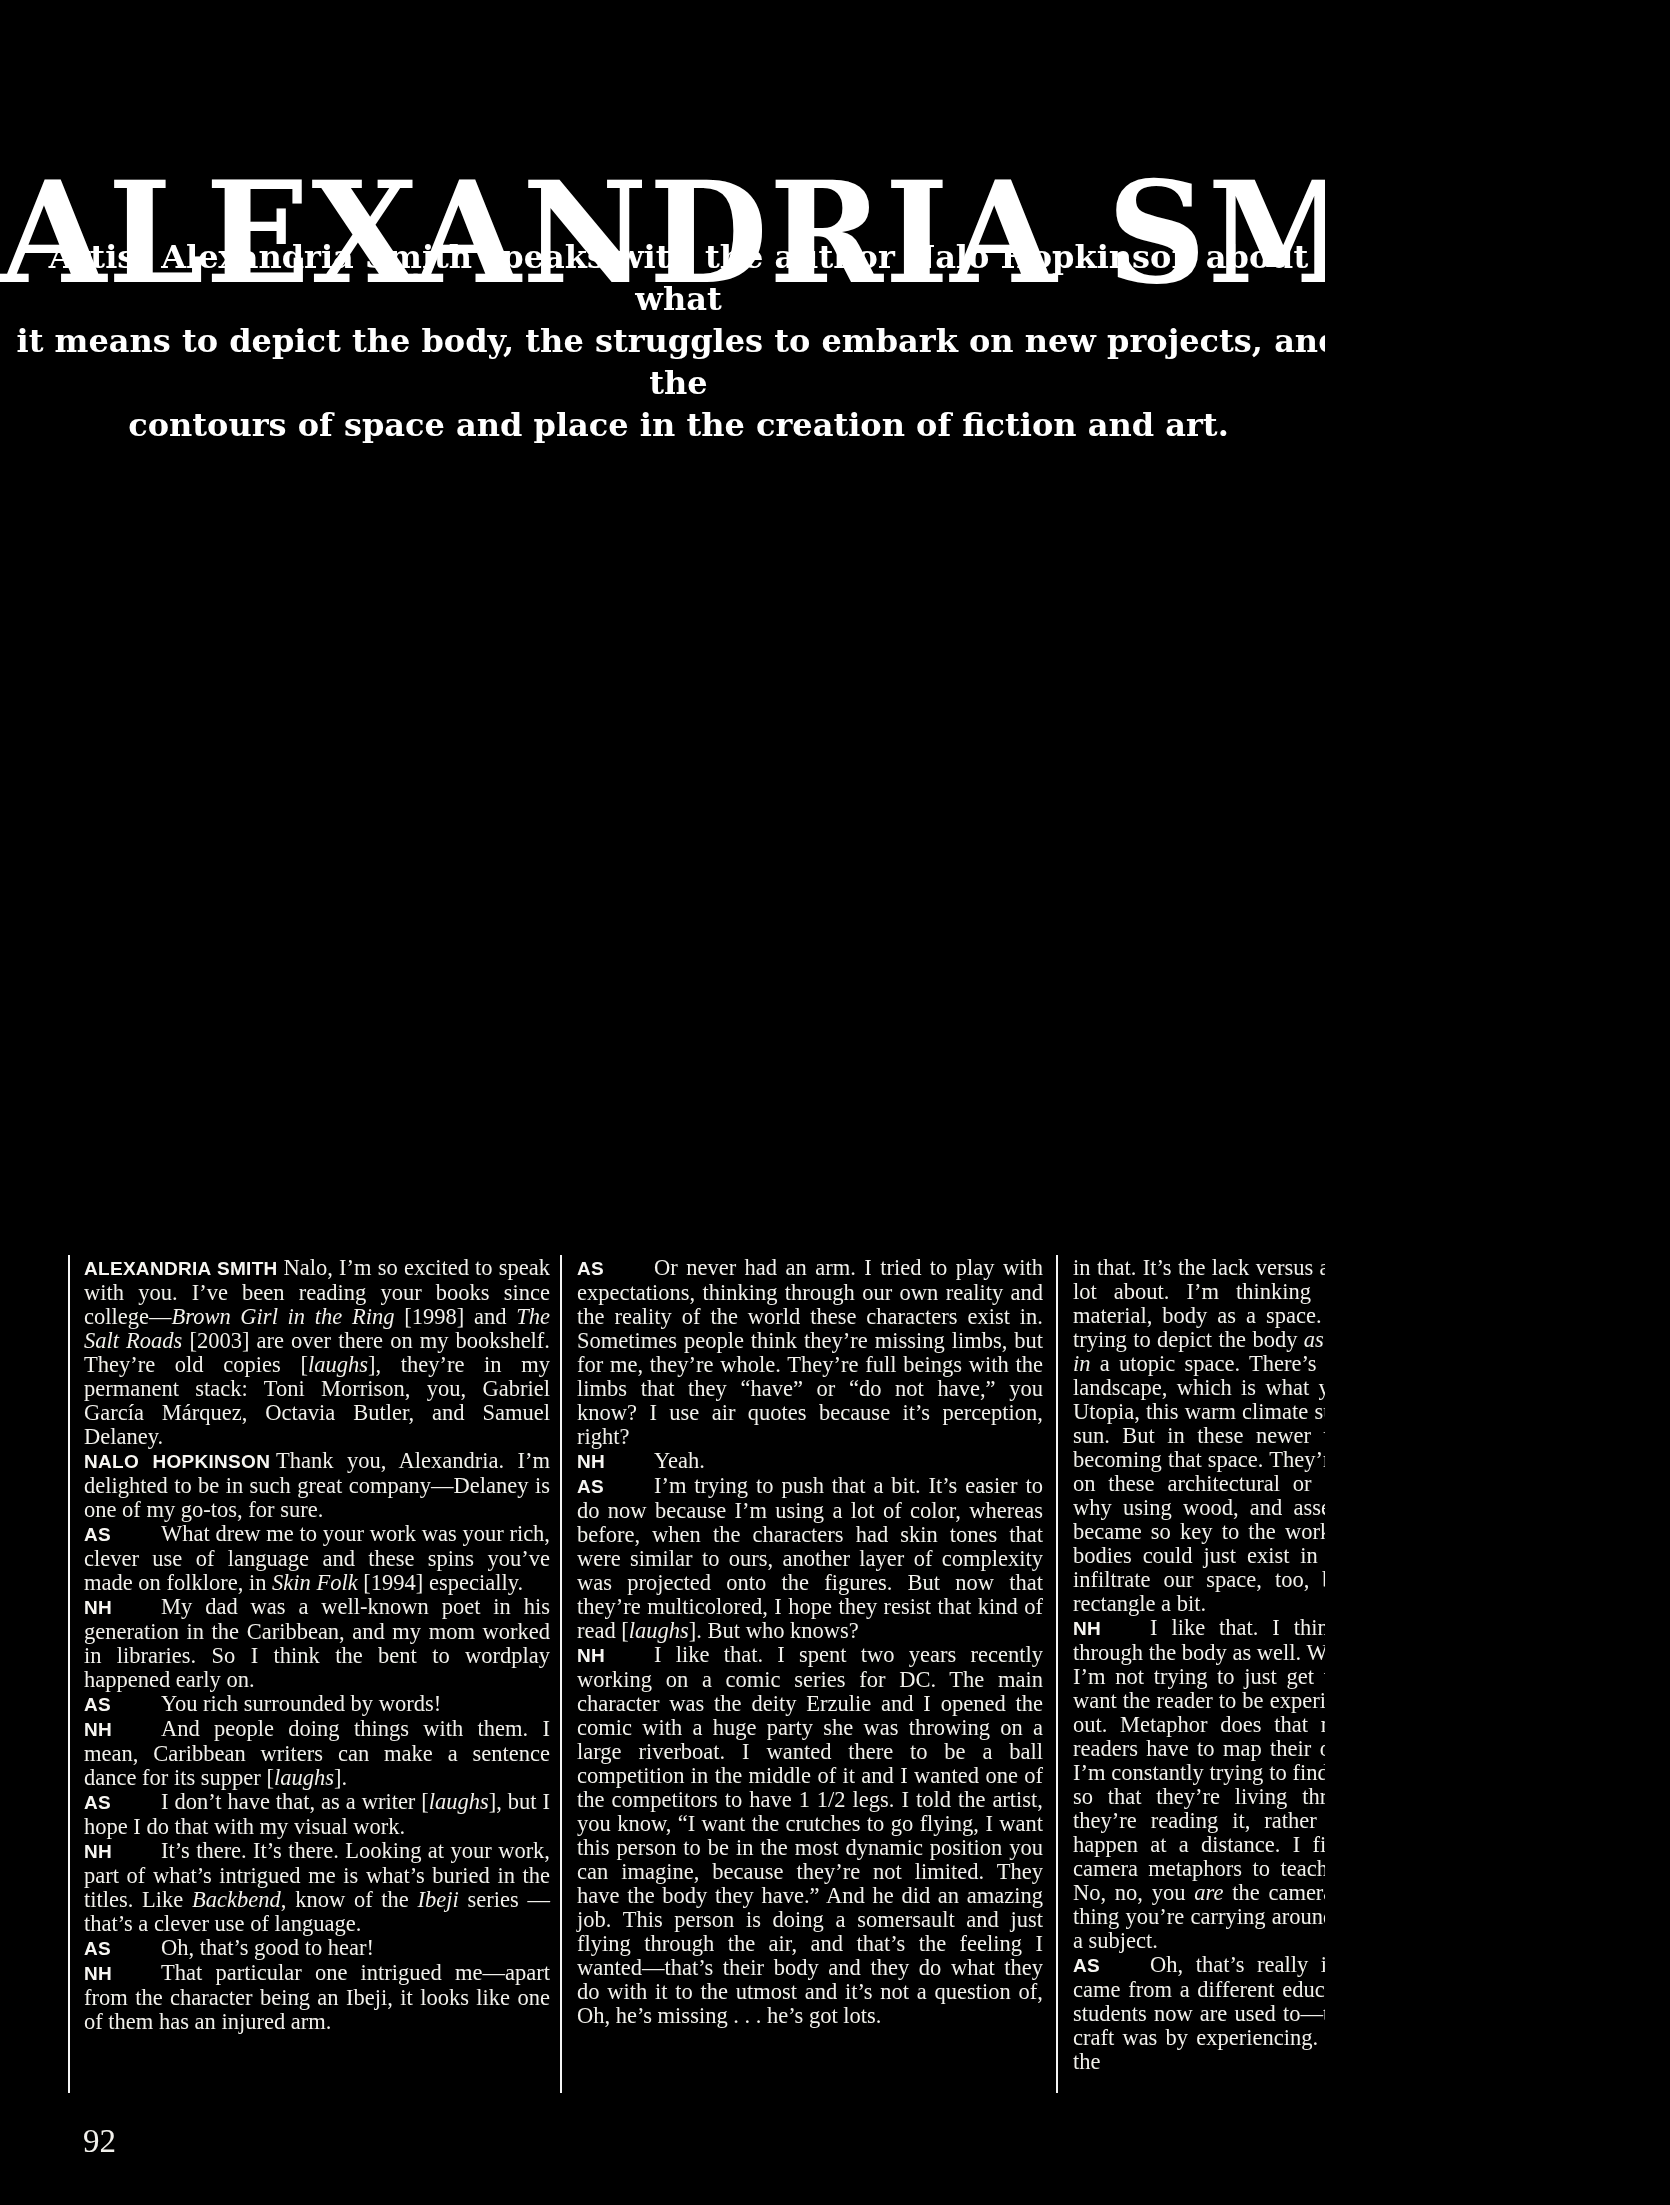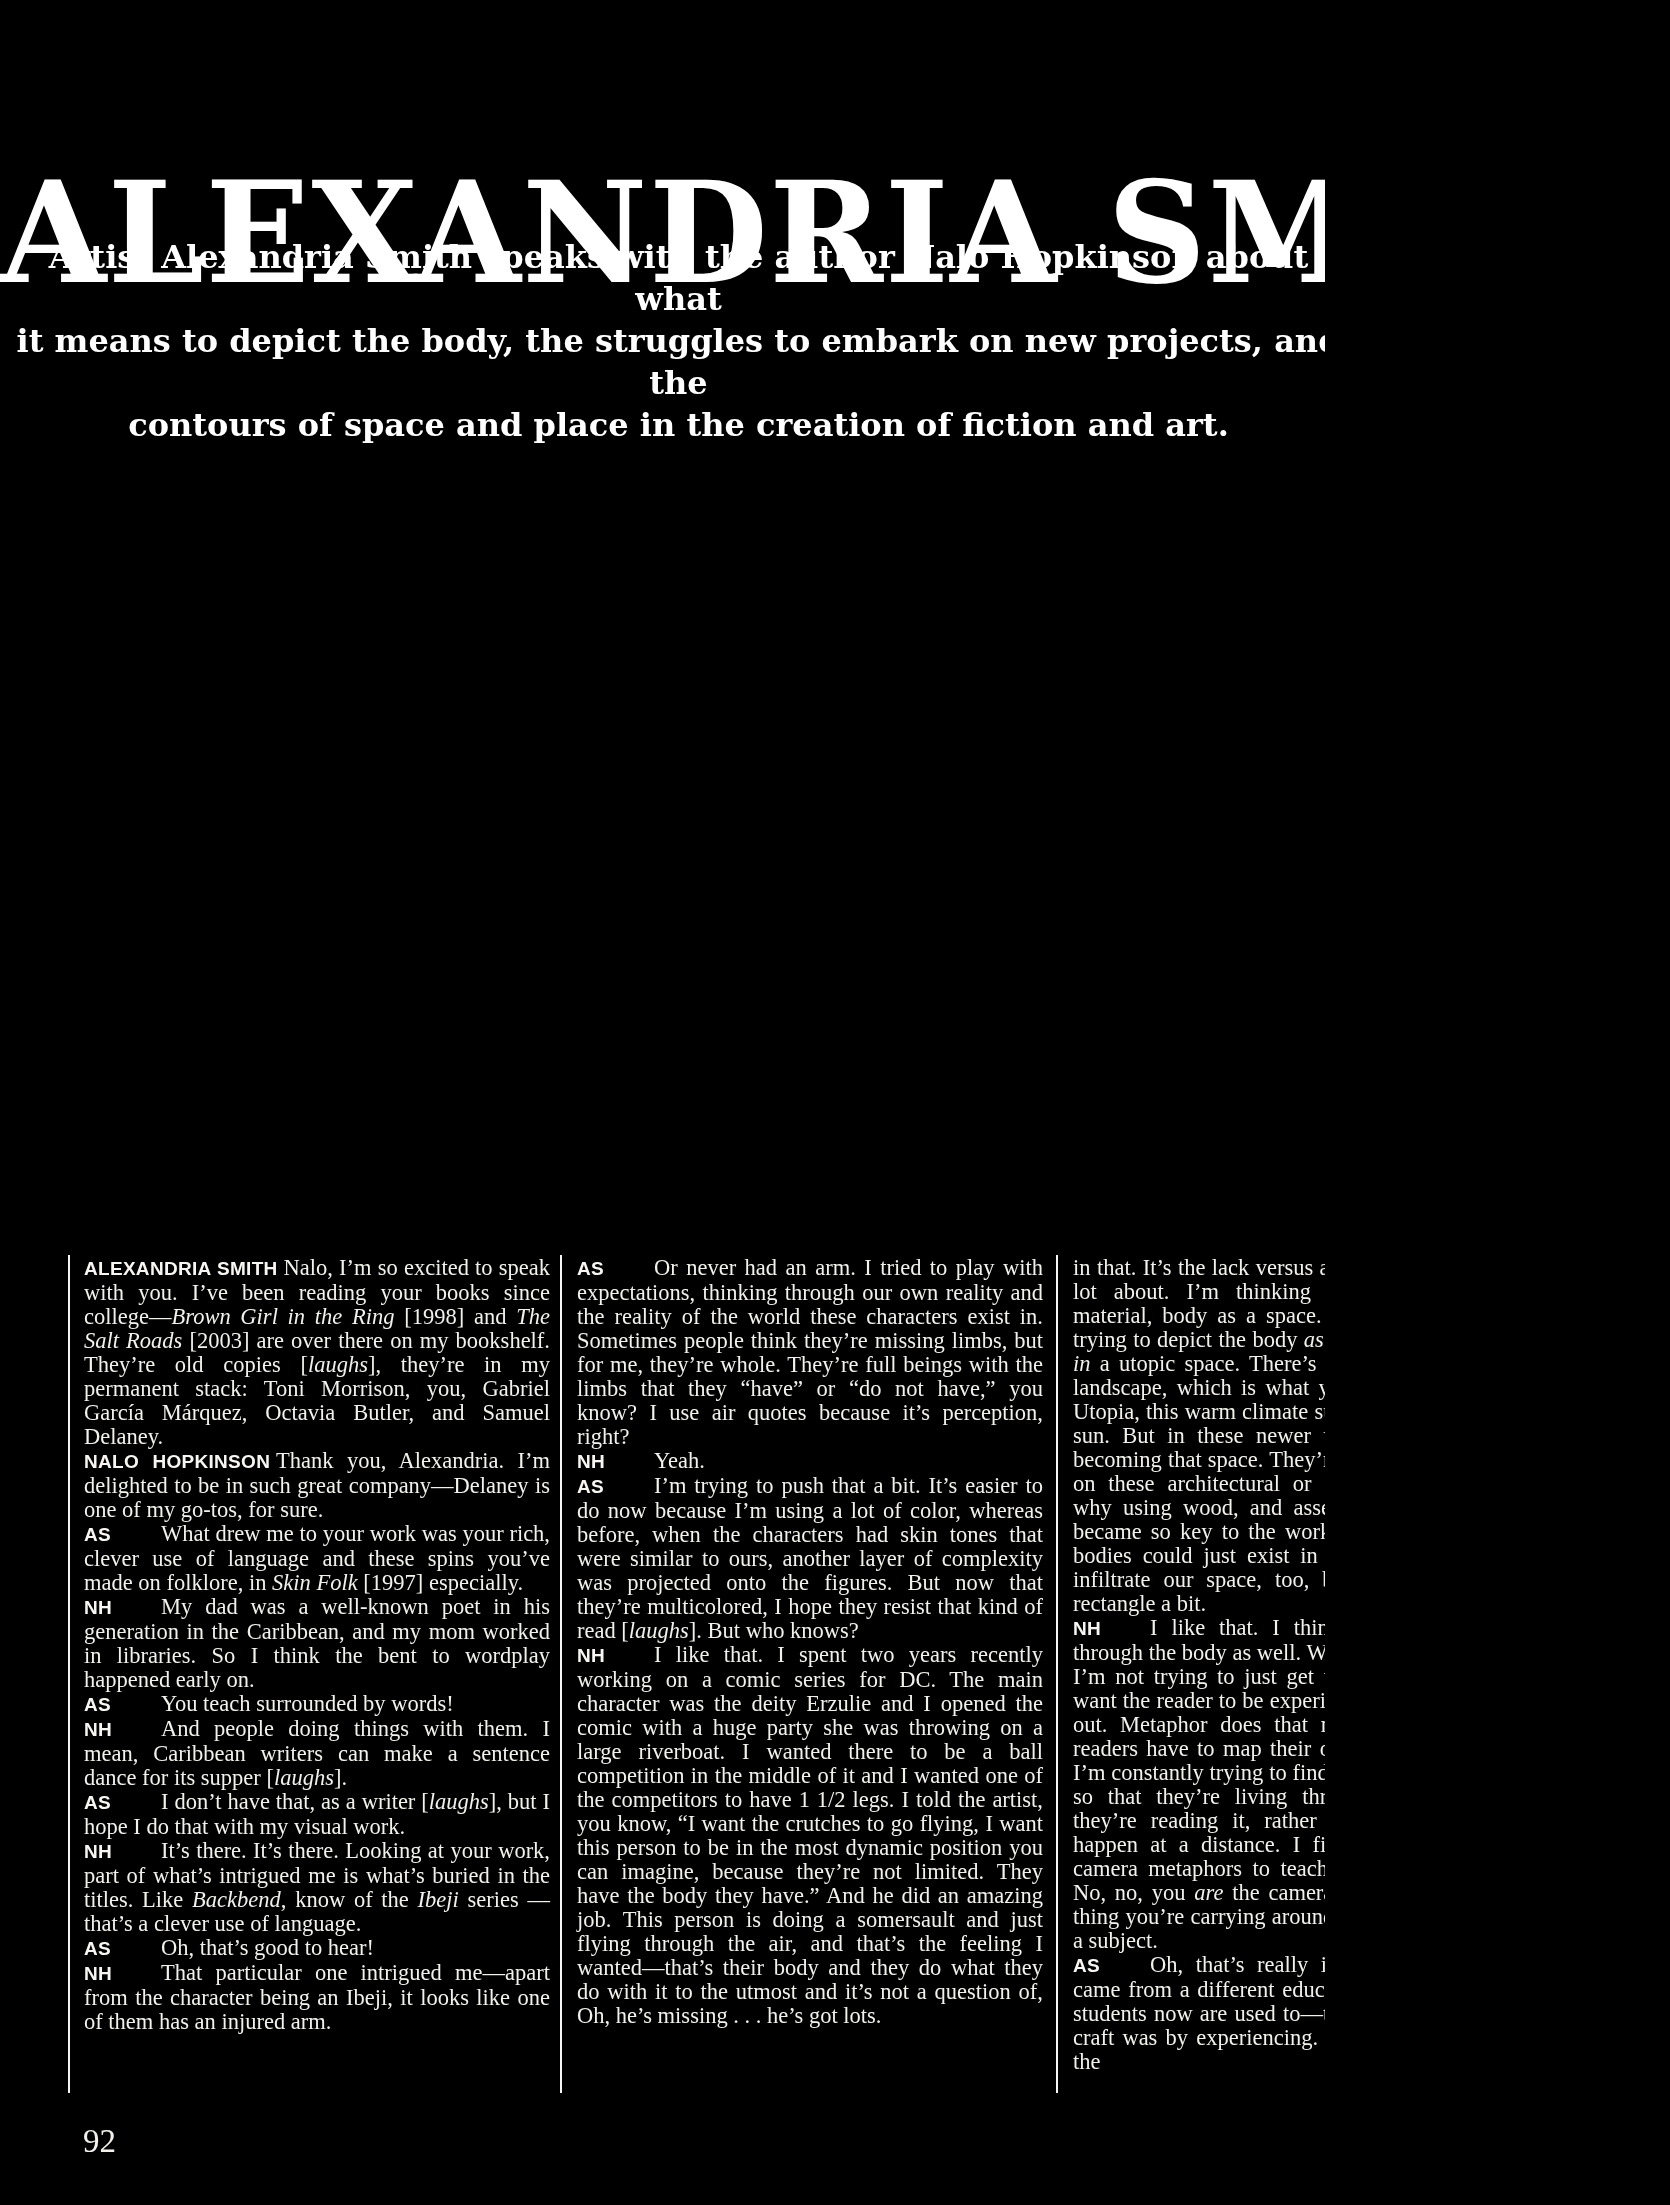--- a/index.html
+++ b/index.html
@@ -119,23 +119,23 @@
 
   <div class="rule r1"></div>
   <div class="rule r2"></div>
   <div class="rule r3"></div>
   <div class="rule r4"></div>
 
   <div class="columns" id="columns">
       <div class="column c1">
         <p class="para"><span class="spk long">ALEXANDRIA SMITH</span><span>Nalo, I’m so excited to speak with you. I’ve been reading your books since college—</span><span class="it">Brown Girl in the Ring</span><span> [1998] and </span><span class="it">The Salt Roads</span><span> [2003] are over there on my bookshelf. They’re old copies [</span><span class="it">laughs</span><span>], they’re in my permanent stack: Toni Morrison, you, Gabriel García Márquez, Octavia Butler, and Samuel Delaney.</span></p>
         <p class="para"><span class="spk long">NALO HOPKINSON</span><span>Thank you, Alexandria. I’m delighted to be in such great company—Delaney is one of my go-tos, for sure.</span></p>
-        <p class="para"><span class="spk short">AS</span><span>What drew me to your work was your rich, clever use of language and these spins you’ve made on folklore, in </span><span class="it">Skin Folk</span><span> [1997] especially.</span></p>
+        <p class="para"><span class="spk short">AS</span><span>What drew me to your work was your rich, clever use of language and these spins you’ve made on folklore, in </span><span class="it">Skin Folk</span><span> [1994] especially.</span></p>
         <p class="para"><span class="spk short">NH</span><span>My dad was a well-known poet in his generation in the Caribbean, and my mom worked in libraries. So I think the bent to wordplay happened early on.</span></p>
-        <p class="para"><span class="spk short">AS</span><span>You teach surrounded by words!</span></p>
+        <p class="para"><span class="spk short">AS</span><span>You rich surrounded by words!</span></p>
         <p class="para"><span class="spk short">NH</span><span>And people doing things with them. I mean, Caribbean writers can make a sentence dance for its supper [</span><span class="it">laughs</span><span>].</span></p>
         <p class="para"><span class="spk short">AS</span><span>I don’t have that, as a writer [</span><span class="it">laughs</span><span>], but I hope I do that with my visual work.</span></p>
         <p class="para"><span class="spk short">NH</span><span>It’s there. It’s there. Looking at your work, part of what’s intrigued me is what’s buried in the titles. Like </span><span class="it">Backbend</span><span>, know of the </span><span class="it">Ibeji</span><span> series —that’s a clever use of language.</span></p>
         <p class="para"><span class="spk short">AS</span><span>Oh, that’s good to hear!</span></p>
         <p class="para"><span class="spk short">NH</span><span>That particular one intrigued me—apart from the character being an Ibeji, it looks like one of them has an injured arm.</span></p>
       </div>
       <div class="column c2">
         <p class="para"><span class="spk short">AS</span><span>Or never had an arm. I tried to play with expectations, thinking through our own reality and the reality of the world these characters exist in. Sometimes people think they’re missing limbs, but for me, they’re whole. They’re full beings with the limbs that they “have” or “do not have,” you know? I use air quotes because it’s perception, right?</span></p>
         <p class="para"><span class="spk short">NH</span><span>Yeah.</span></p>
         <p class="para"><span class="spk short">AS</span><span>I’m trying to push that a bit. It’s easier to do now because I’m using a lot of color, whereas before, when the characters had skin tones that were similar to ours, another layer of complexity was projected onto the figures. But now that they’re multicolored, I hope they resist that kind of read [</span><span class="it">laughs</span><span>]. But who knows?</span></p>

